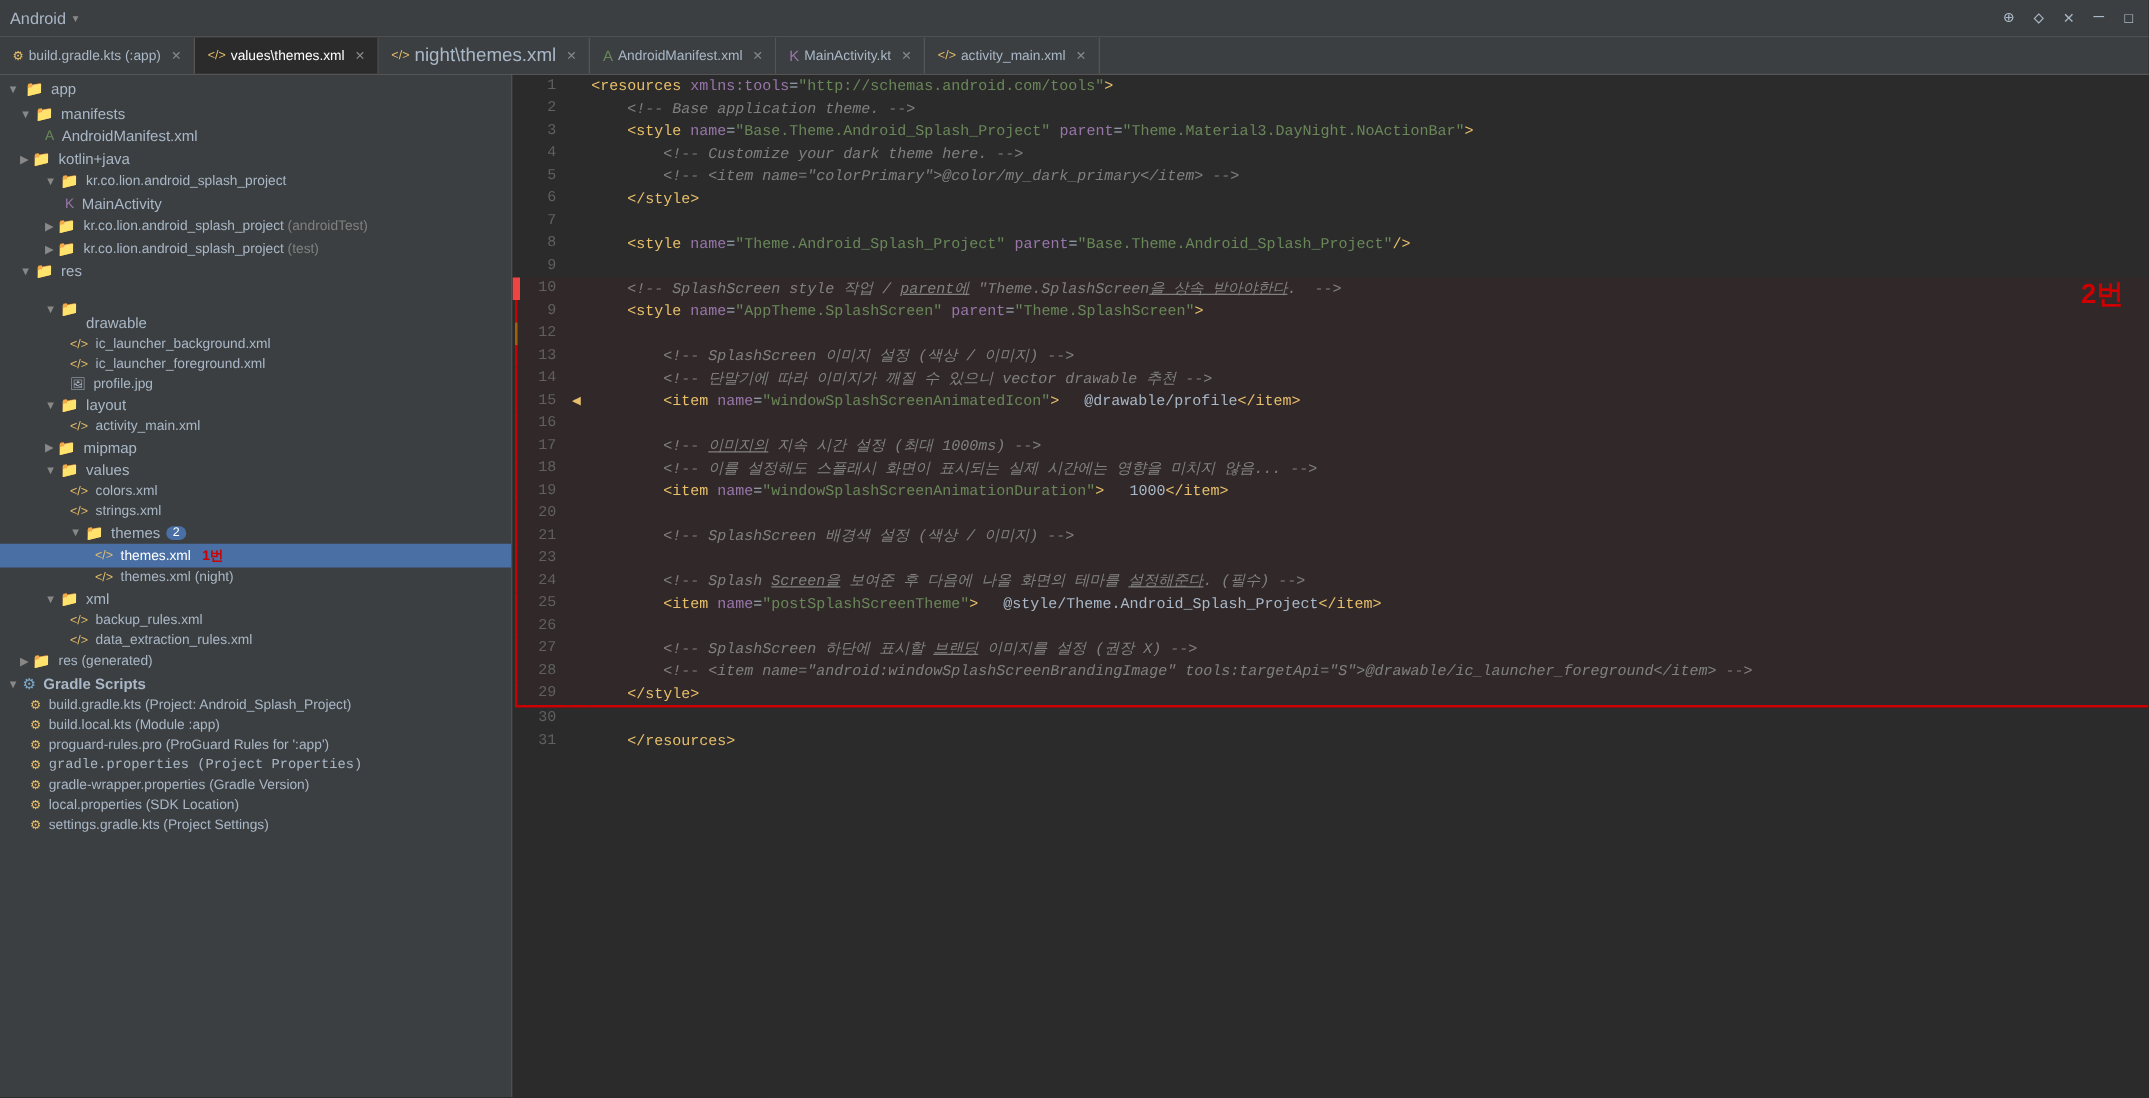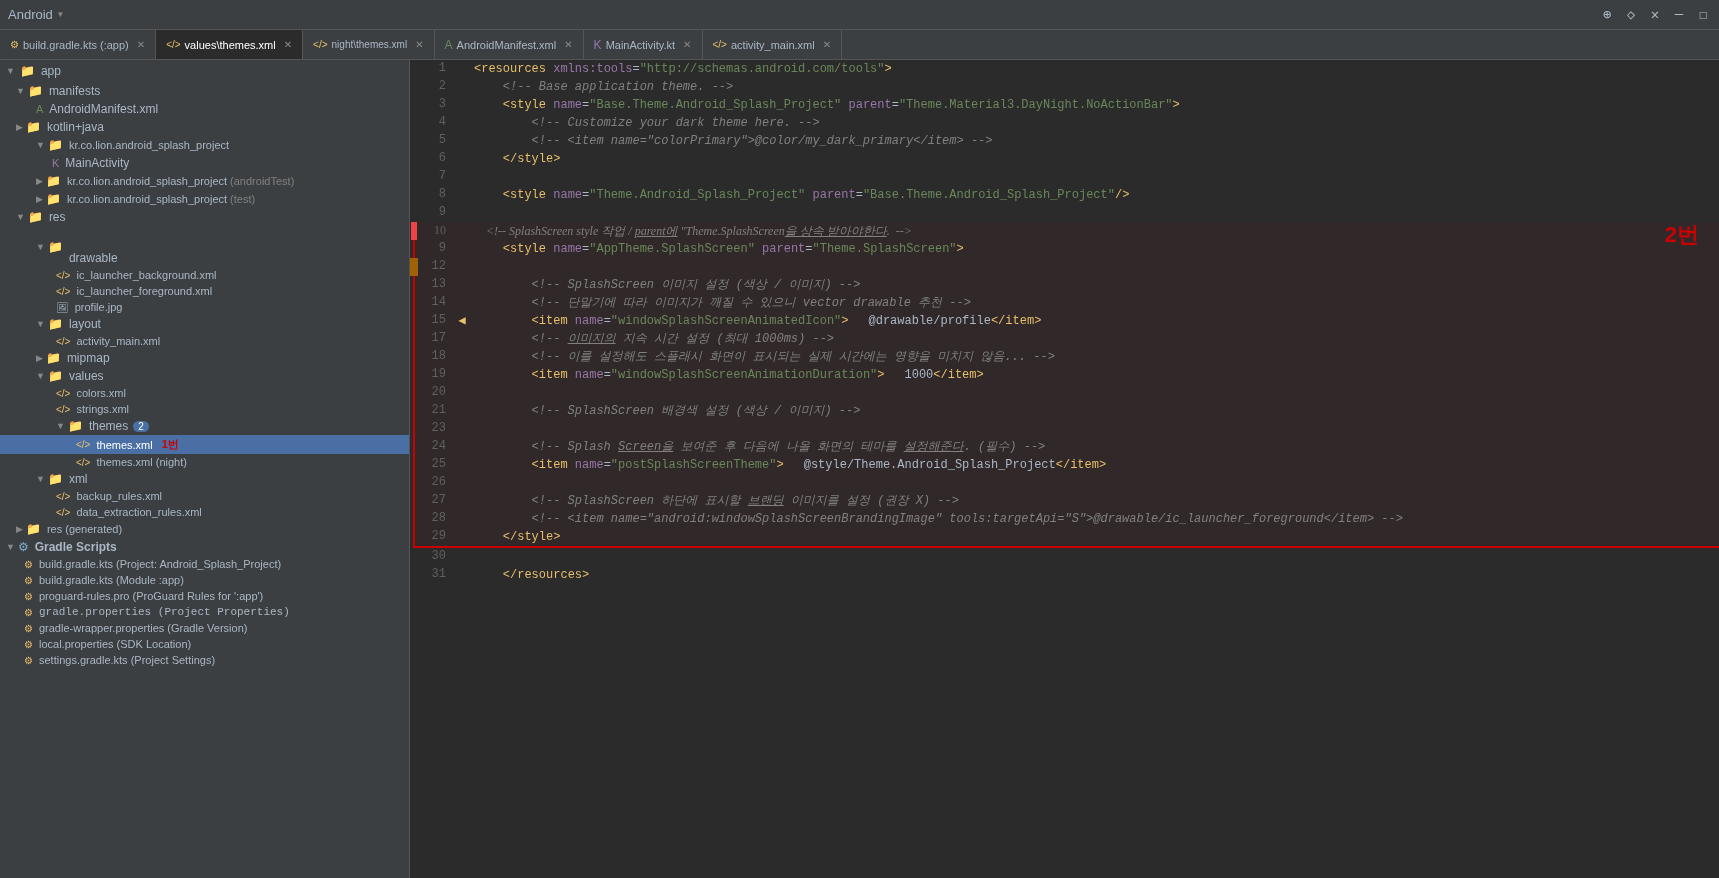--- a/index.html
+++ b/index.html
@@ -185,21 +185,21 @@
     <span style="font-size:11px;">build.gradle.kts (:app)</span>
     <span class="tab-close">✕</span>
   </div>
   <div class="tab active">
     <span class="tab-icon" style="color:#e8bf6a;">&lt;/&gt;</span>
     <span style="font-size:11px;">values\themes.xml</span>
     <span class="tab-close">✕</span>
   </div>
   <div class="tab">
     <span class="tab-icon" style="color:#e8bf6a;">&lt;/&gt;</span>
-    <span style="font-size:10px;">night\themes.xml</span>
+    <span style="font-size:15px;">night\themes.xml</span>
     <span class="tab-close">✕</span>
   </div>
   <div class="tab">
     <span class="tab-icon" style="color:#6a8759;font-size:12px;">A</span>
     <span style="font-size:11px;">AndroidManifest.xml</span>
     <span class="tab-close">✕</span>
   </div>
   <div class="tab">
     <span class="tab-icon" style="color:#9876aa;font-size:12px;">K</span>
     <span style="font-size:11px;">MainActivity.kt</span>
@@ -370,21 +370,21 @@
       <span style="margin-left:3px;font-weight:bold;">Gradle Scripts</span>
     </div>
 
     <div class="tree-item" style="padding:2px 6px 2px 24px;">
       <span style="color:#e8bf6a;font-size:10px;">⚙</span>
       <span style="margin-left:3px;font-size:11px;">build.gradle.kts (Project: Android_Splash_Project)</span>
     </div>
 
     <div class="tree-item" style="padding:2px 6px 2px 24px;">
       <span style="color:#e8bf6a;font-size:10px;">⚙</span>
-      <span style="margin-left:3px;font-size:11px;">build.gradle.kts (Module :app)</span>
+      <span style="margin-left:3px;font-size:11px;">build.local.kts (Module :app)</span>
     </div>
 
     <div class="tree-item" style="padding:2px 6px 2px 24px;">
       <span style="color:#e8bf6a;font-size:10px;">⚙</span>
       <span style="margin-left:3px;font-size:11px;">proguard-rules.pro (ProGuard Rules for ':app')</span>
     </div>
 
     <div class="tree-item" style="padding:2px 6px 2px 24px;">
       <span style="color:#e8bf6a;font-size:10px;">⚙</span>
       <span style="margin-left:3px;font-size:11px;font-family:Liberation Mono, monospace;">gradle.properties (Project Properties)</span>
@@ -461,34 +461,34 @@
           <td class="line-gutter"></td>
           <td class="line-content">    <span class="xml-bracket">&lt;</span><span class="xml-tag">style</span> <span class="xml-attr">name</span>=<span class="xml-val">"Theme.Android_Splash_Project"</span> <span class="xml-attr">parent</span>=<span class="xml-val">"Base.Theme.Android_Splash_Project"</span><span class="xml-bracket">/&gt;</span></td>
         </tr>
 
         <tr>
           <td class="line-num">9</td>
           <td class="line-gutter"></td>
           <td class="line-content"> </td>
         </tr>
 
-        <tr style="background:rgba(204,0,0,0.04);border-left:6px solid #ef4444;font-family:Liberation Serif, serif;">
+        <tr style="background:rgba(204,0,0,0.04);border-left:6px solid #ef4444;">
           <td class="line-num" style="border-left:2px solid #cc0000;">10</td>
           <td class="line-gutter"></td>
           <td class="line-content" style="outline:none;">    <span class="xml-comment">&lt;!-- SplashScreen style 작업 / <span style="text-decoration:underline;">parent에</span> "Theme.SplashScreen<span style="text-decoration:underline;">을 상속 받아야한다</span>.  --&gt;</span></td>
         </tr>
 
         <tr style="background:rgba(204,0,0,0.04);">
           <td class="line-num" style="border-left:2px solid #cc0000;">9</td>
           <td class="line-gutter"></td>
           <td class="line-content">    <span class="xml-bracket">&lt;</span><span class="xml-tag">style</span> <span class="xml-attr">name</span>=<span class="xml-val">"AppTheme.SplashScreen"</span> <span class="xml-attr">parent</span>=<span class="xml-val">"Theme.SplashScreen"</span><span class="xml-bracket">&gt;</span></td>
         </tr>
 
         <tr style="background:rgba(204,0,0,0.04);">
-          <td class="line-num" style="border-left:8px solid #a16207;margin-left:35px;">12</td>
+          <td class="line-num" style="border-left:2px solid #a16207;margin-left:35px;">12</td>
           <td class="line-gutter"></td>
           <td class="line-content"> </td>
         </tr>
 
         <tr style="background:rgba(204,0,0,0.04);">
           <td class="line-num" style="border-left:2px solid #cc0000;">13</td>
           <td class="line-gutter"></td>
           <td class="line-content xml-comment">        &lt;!-- SplashScreen 이미지 설정 (색상 / 이미지) --&gt;</td>
         </tr>
 
@@ -497,20 +497,25 @@
           <td class="line-gutter"></td>
           <td class="line-content xml-comment">        &lt;!-- 단말기에 따라 이미지가 깨질 수 있으니 vector drawable 추천 --&gt;</td>
         </tr>
 
         <tr style="background:rgba(204,0,0,0.04);">
           <td class="line-num" style="border-left:2px solid #cc0000;">15</td>
           <td class="line-gutter" style="color:#e8bf6a;font-size:12px;text-align:center;">◀</td>
           <td class="line-content">        <span class="xml-bracket">&lt;</span><span class="xml-tag">item</span> <span class="xml-attr">name</span>=<span class="xml-val">"windowSplashScreenAnimatedIcon"</span><span class="xml-bracket">&gt;</span><span class="xml-text">@drawable/profile</span><span class="xml-bracket">&lt;/</span><span class="xml-tag">item</span><span class="xml-bracket">&gt;</span></td>
         </tr>
 
+        <tr style="background:rgba(204,0,0,0.04);">
+          <td class="line-num" style="border-left:2px solid #cc0000;">16</td>
+          <td class="line-gutter"></td>
+          <td class="line-content"> </td>
+        </tr>
 
         <tr style="background:rgba(204,0,0,0.04);">
           <td class="line-num" style="border-left:2px solid #cc0000;">17</td>
           <td class="line-gutter"></td>
           <td class="line-content xml-comment">        &lt;!-- <span style="text-decoration:underline;">이미지의</span> 지속 시간 설정 (최대 1000ms) --&gt;</td>
         </tr>
 
         <tr style="background:rgba(204,0,0,0.04);">
           <td class="line-num" style="border-left:2px solid #cc0000;">18</td>
           <td class="line-gutter"></td>

